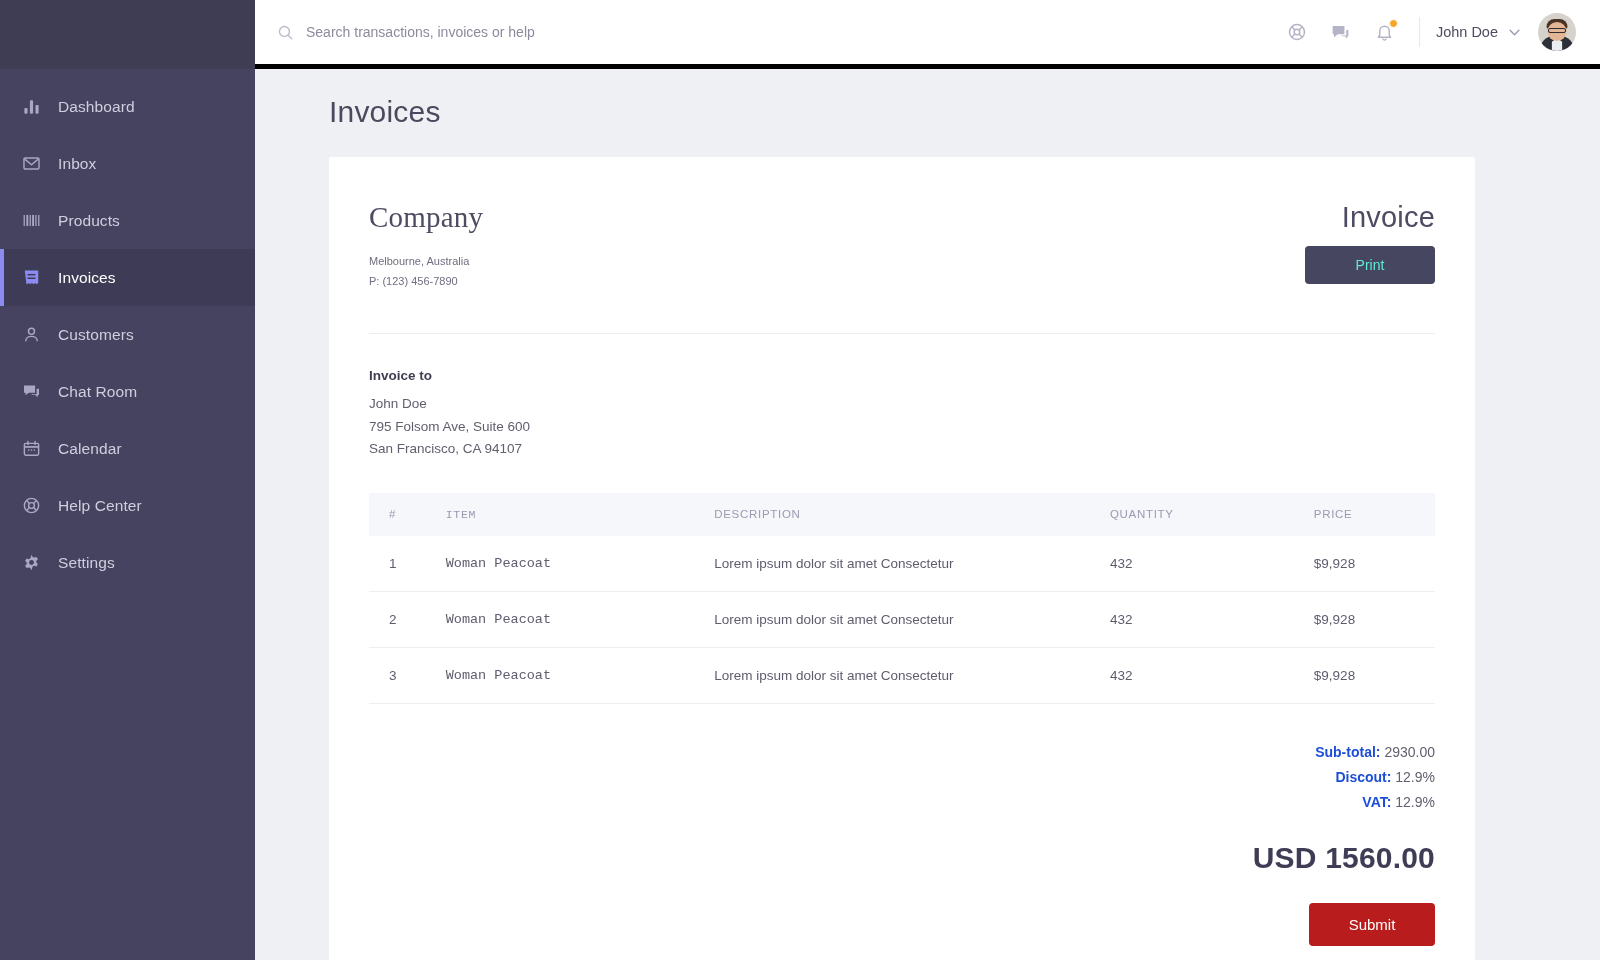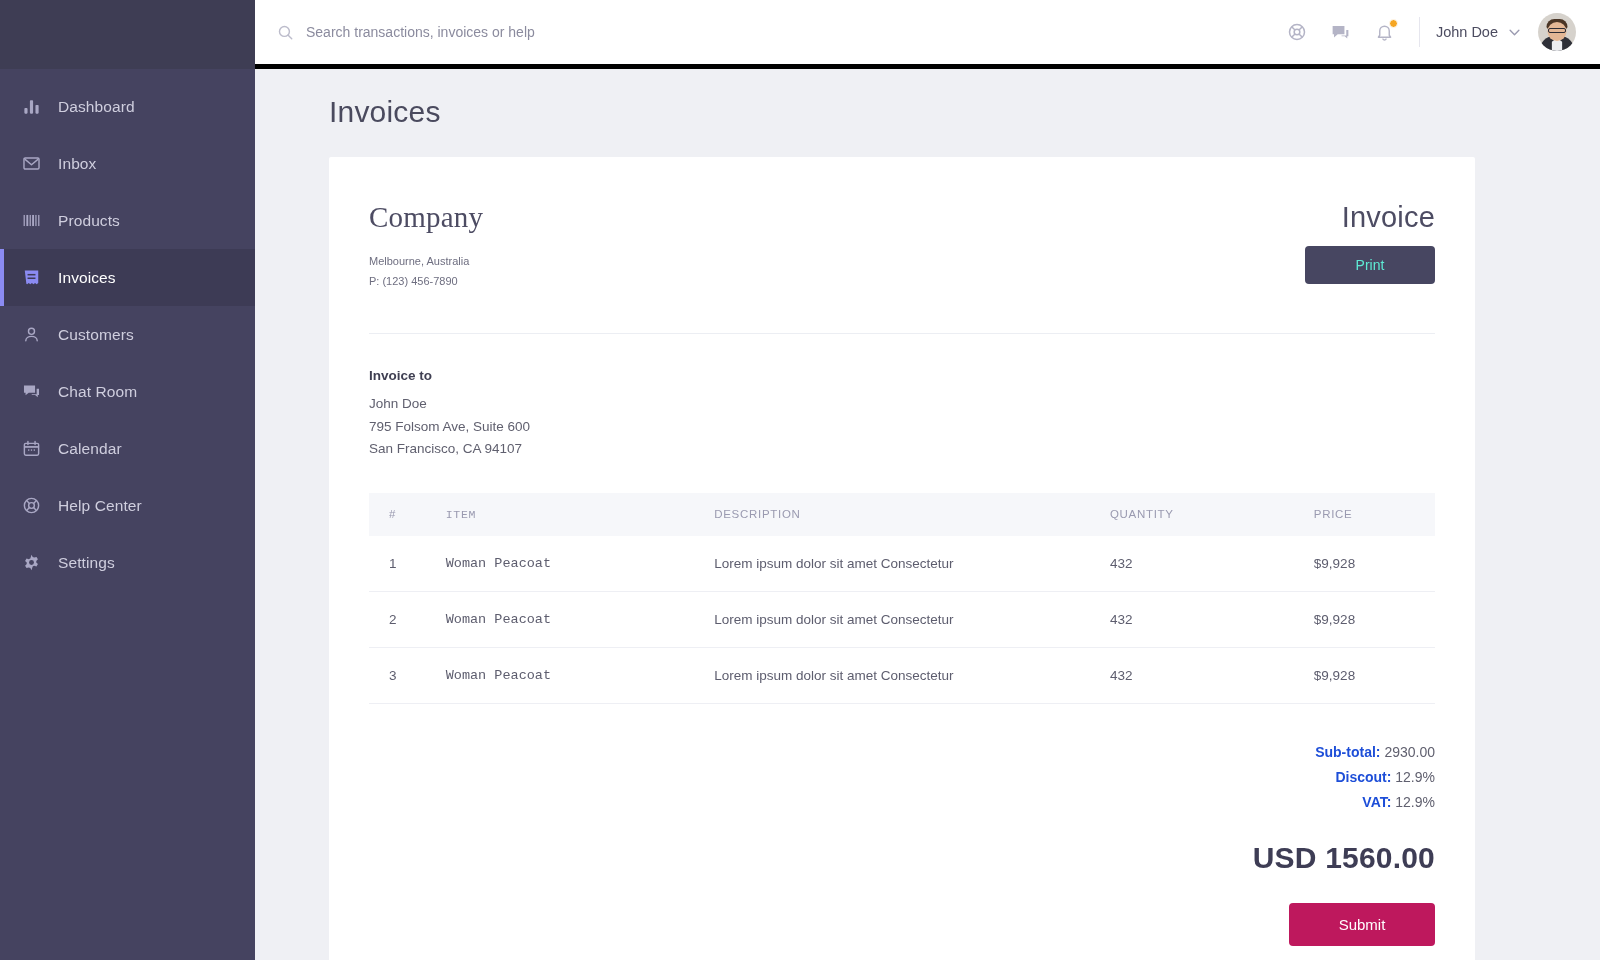--- a/index.html
+++ b/index.html
@@ -159,23 +159,23 @@
   .c-price { width: 120px; }
 
   .totals { text-align: right; margin-top: 36px; font-size: 14px; color: #60606f; line-height: 25px; }
   .totals b { color: #1d4ed8; }
   .grand {
     text-align: right; margin-top: 26px;
     font-size: 30px; font-weight: bold; color: #3e3d55; letter-spacing: .2px;
   }
   .submit-wrap { display: flex; justify-content: flex-end; margin-top: 28px; }
   .submit-btn {
-    background: #be185d; color: #fff; border: none; border-radius: 4px;
+    background: #b91c1c; color: #fff; border: none; border-radius: 4px;
     font-family: "Liberation Sans", sans-serif;
-    font-size: 15px; padding: 13px 0; width: 146px; cursor: pointer;
+    font-size: 15px; padding: 13px 0; width: 126px; cursor: pointer;
   }
 </style>
 </head>
 <body>
 
 <div class="app">
 
   <aside class="sidebar">
     <div class="sidebar-top"></div>
     <nav class="nav">

